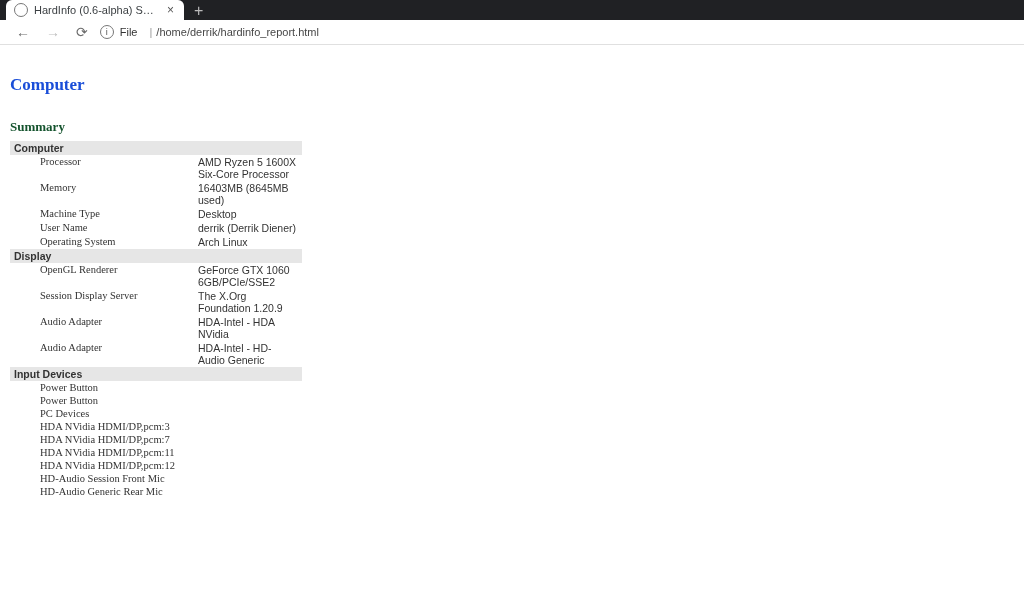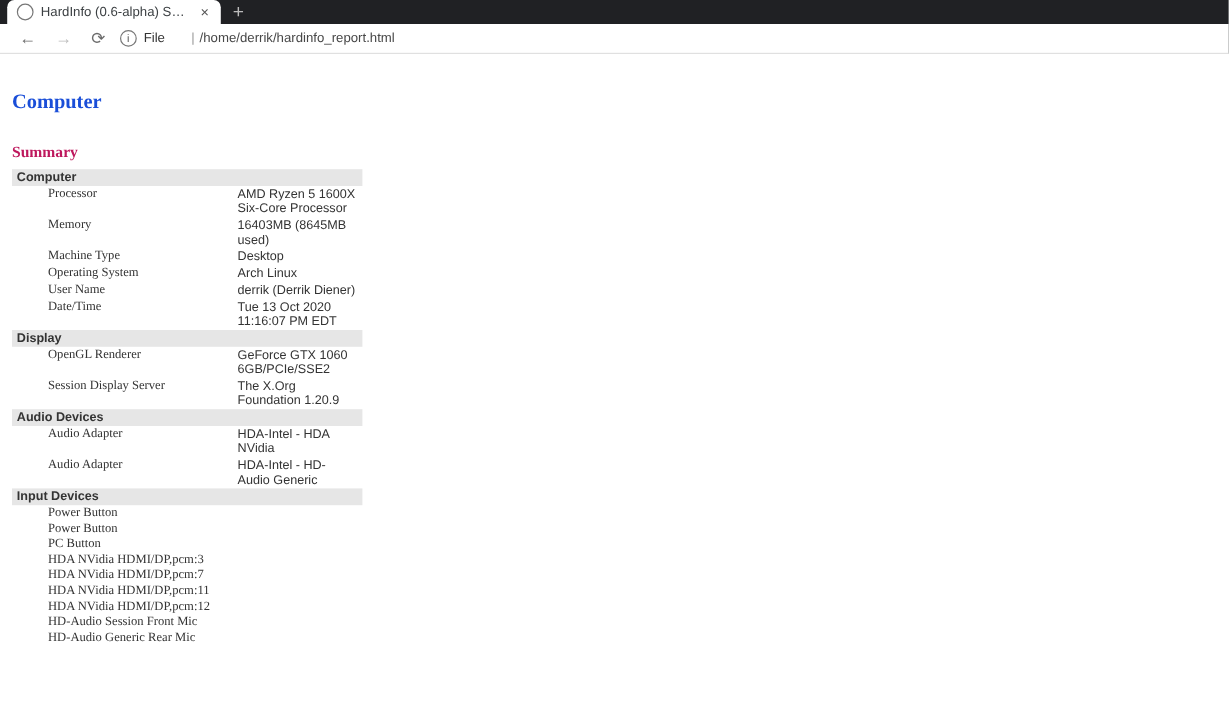--- a/index.html
+++ b/index.html
@@ -9,26 +9,26 @@
   .tab{background:#fff;color:#3c4043;display:flex;align-items:center;height:20px;padding:0 10px 0 8px;border-top-left-radius:6px;border-top-right-radius:6px;font-size:11px;max-width:160px;}
   .tab .fav{width:12px;height:12px;border-radius:50%;border:1px solid #777;margin-right:6px;flex:0 0 auto;background:#fff;}
   .tab .lbl{white-space:nowrap;overflow:hidden;text-overflow:ellipsis;}
   .tab .x{margin-left:8px;font-size:12px;color:#555;}
   .newtab{color:#bbb;font-size:16px;padding:0 10px;line-height:18px;}
   .toolbar{background:#fff;display:flex;align-items:center;height:24px;padding:0 8px;border-bottom:1px solid #e0e0e0;}
   .navbtn{color:#6b6b6b;padding:0 8px;font-size:14px;line-height:14px;}
   .navbtn.dim{color:#bdbdbd;}
   .omnibox{display:flex;align-items:center;flex:0 0 auto;margin-left:4px;color:#474747;font-size:11px;}
   .info-ico{width:12px;height:12px;border:1px solid #777;border-radius:50%;margin-right:6px;display:flex;align-items:center;justify-content:center;font-size:9px;color:#555;}
-  .file-str{color:#333;margin-right:18px;}
+  .file-str{color:#333;margin-right:8px;}
   .path{color:#474747;}
   
   .page{padding:12px 10px 20px 10px;}
   h1.computer{font-family:Georgia,serif;font-weight:bold;color:#1a4ed8;font-size:17px;margin:18px 0 24px 0;}
-  h2.summary{font-family:Georgia,serif;font-weight:bold;color:#be185d;font-size:13px;margin:10px 0 6px 0;}
+  h2.summary{font-family:Georgia,serif;font-weight:bold;color:#14532d;font-size:13px;margin:10px 0 6px 0;}
   table.rep{border-collapse:collapse;width:292px;font-size:10.5px;color:#333;}
   table.rep tr.head td{background:#e6e6e6;font-weight:bold;padding:1px 4px;}
   table.rep td{padding:1px 4px;vertical-align:top;}
   table.rep td.k{padding-left:30px;width:150px;font-family:Liberation Serif, serif;}
   table.rep td.v{}
 </style>
 </head>
 <body>
 
 <div class="chrome">
@@ -68,44 +68,37 @@
         </tr>
         <tr>
           <td class="k">Memory</td>
           <td class="v">16403MB (8645MB used)</td>
         </tr>
         <tr>
           <td class="k">Machine Type</td>
           <td class="v">Desktop</td>
         </tr>
         <tr>
-          <td class="k">Operating System</td>
-          <td class="v">Arch Linux</td>
-        </tr>
-        <tr>
           <td class="k">User Name</td>
           <td class="v">derrik (Derrik Diener)</td>
         </tr>
         <tr>
-          <td class="k">Date/Time</td>
-          <td class="v">Tue 13 Oct 2020 11:16:07 PM EDT</td>
+          <td class="k">Operating System</td>
+          <td class="v">Arch Linux</td>
         </tr>
         <tr class="head">
           <td colspan="2">Display</td>
         </tr>
         <tr>
           <td class="k">OpenGL Renderer</td>
           <td class="v">GeForce GTX 1060 6GB/PCIe/SSE2</td>
         </tr>
         <tr>
           <td class="k">Session Display Server</td>
           <td class="v">The X.Org Foundation 1.20.9</td>
-        </tr>
-        <tr class="head">
-          <td colspan="2">Audio Devices</td>
         </tr>
         <tr>
           <td class="k">Audio Adapter</td>
           <td class="v">HDA-Intel - HDA NVidia</td>
         </tr>
         <tr>
           <td class="k">Audio Adapter</td>
           <td class="v">HDA-Intel - HD-Audio Generic</td>
         </tr>
         <tr class="head">
@@ -113,21 +106,21 @@
         </tr>
         <tr>
           <td class="k">Power Button</td>
           <td class="v"></td>
         </tr>
         <tr>
           <td class="k">Power Button</td>
           <td class="v"></td>
         </tr>
         <tr>
-          <td class="k">PC Button</td>
+          <td class="k">PC Devices</td>
           <td class="v"></td>
         </tr>
         <tr>
           <td class="k">HDA NVidia HDMI/DP,pcm:3</td>
           <td class="v"></td>
         </tr>
         <tr>
           <td class="k">HDA NVidia HDMI/DP,pcm:7</td>
           <td class="v"></td>
         </tr>

